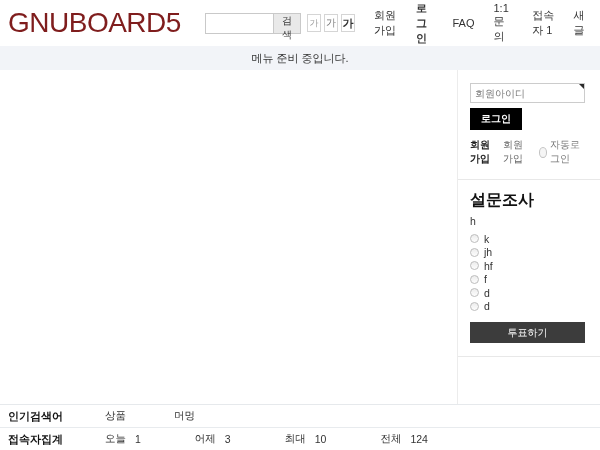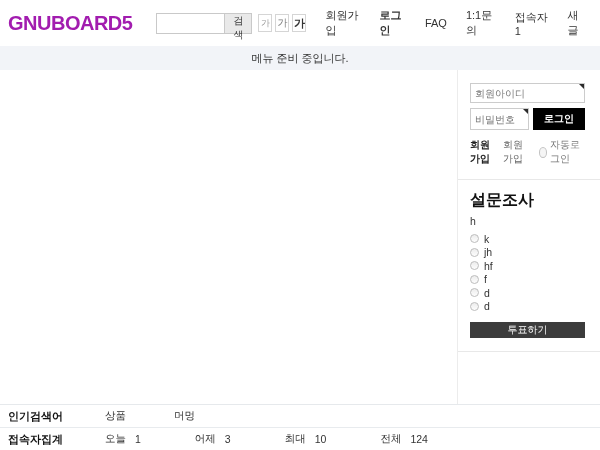--- a/index.html
+++ b/index.html
@@ -6,21 +6,21 @@
   html,body { width:600px; height:450px; }
   body {
     font-family:"Liberation Sans","DejaVu Sans",sans-serif;
     font-size:11px; color:#333; background:#fbfcfd; overflow:hidden;
   }
   
   .header {
     height:46px; background:#fff; display:flex; align-items:center;
     padding:0 15px 0 8px;
   }
-  .logo { font-size:20px; font-weight:bold; color:#a21caf; letter-spacing:-0.5px; cursor:pointer; }
+  .logo { font-size:28px; font-weight:normal; color:#7f1d1d; letter-spacing:-0.5px; cursor:pointer; }
   .search-area { display:flex; align-items:center; margin-left:24px; }
   .search-input {
     width:68px; height:21px; border:1px solid #c9c9c9; border-right:none;
     padding:0 4px; font-size:11px; outline:none; background:#fff;
   }
   .search-btn {
     height:21px; padding:0 8px; background:#e9e9e9; border:1px solid #c9c9c9;
     font-size:10px; color:#333; cursor:pointer;
   }
   .font-btns { display:flex; margin-left:6px; gap:3px; }
@@ -81,21 +81,21 @@
   .poll { margin-top:10px; }
   .poll-title { font-size:16px; font-weight:bold; color:#111; }
   .poll-question { font-size:10.5px; color:#333; margin-top:4px; }
   .poll-options { list-style:none; margin-top:5px; }
   .poll-options li { display:flex; align-items:center; height:13.5px; cursor:pointer; }
   .radio {
     width:9px; height:9px; border:1px solid #bdbdbd; border-radius:50%;
     background:linear-gradient(#ececec,#fdfdfd); display:inline-block; margin-right:5px; flex:none;
   }
   .poll-opt-label { font-size:10.5px; color:#333; }
-  .poll-btns { display:flex; gap:5px; margin-top:9px;flex-direction:column; }
+  .poll-btns { display:flex; gap:5px; margin-top:9px; }
   .vote-btn {
     flex:1; height:21px; background:#3c3c3c; color:#fff; border:1px solid #3c3c3c;
     font-size:10px; cursor:pointer;
   }
   .result-btn {
     flex:1; height:21px; background:#fff; color:#333; border:1px solid #c9c9c9;
     font-size:10px; cursor:pointer;
   }
   
   .foot-row {
@@ -140,24 +140,20 @@
   <div class="main-area"></div>
 
   <div class="sidebar">
 
     <div>
       <span class="input-wrap">
         <input class="login-id" type="text" placeholder="회원아이디" style="">
         <i class="fold"></i>
       </span>
       <div class="pw-row">
-        <span class="input-wrap pw-wrap">
-          <input class="login-pw" type="password" placeholder="비밀번호" style="">
-          <i class="fold"></i>
-        </span>
         <button class="login-btn">로그인</button>
       </div>
       <div class="login-links">
         <a class="reg-link">회원가입</a>
         <a class="find-link">회원가입</a>
         <span class="auto-login">
           <span class="circle-check"></span>
           <span>자동로그인</span>
         </span>
       </div>

